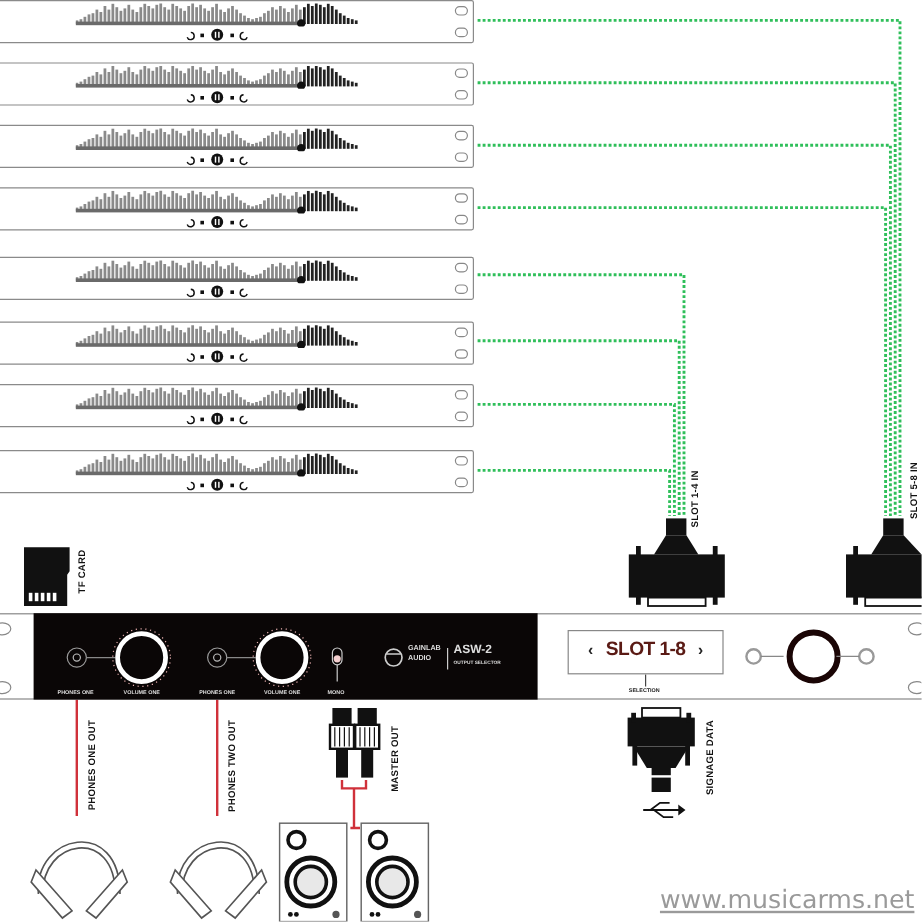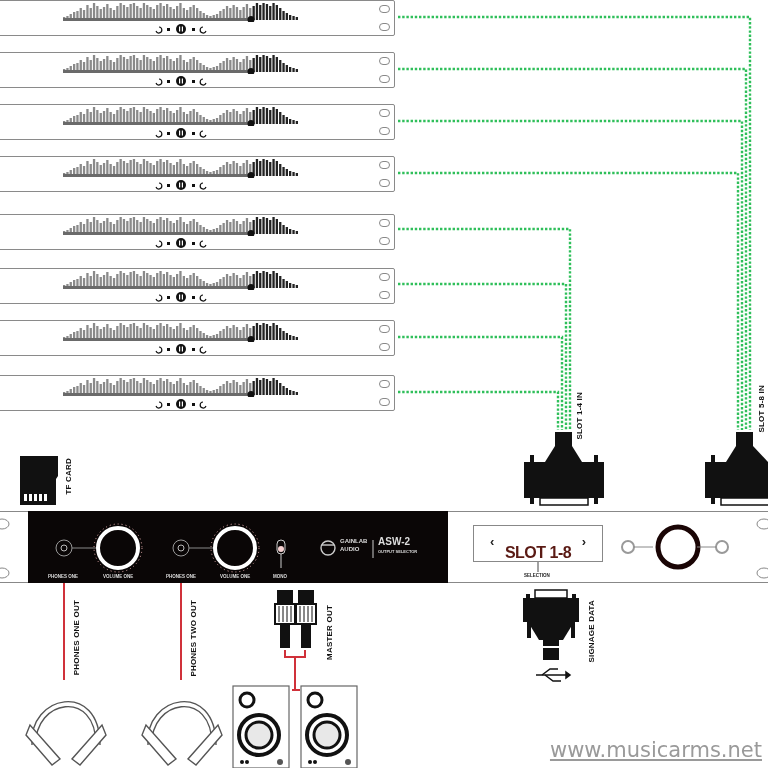--- a/index.html
+++ b/index.html
@@ -7,21 +7,21 @@
   .abs{position:absolute;}
   .rack{position:absolute;left:-10px;width:405px;height:36px;border:1.5px solid #8a8a8a;border-radius:2px;background:#fff;box-sizing:border-box;}
   .rack .hole{position:absolute;right:4px;width:9px;height:6px;border:1px solid #888;border-radius:4px;}
   .rack .wave{position:absolute;left:72px;top:2px;width:236px;height:19px;}
   .rack .ctrls{position:absolute;left:160px;top:22px;width:60px;height:12px;}
   .vlabel{position:absolute;writing-mode:vertical-rl;transform:rotate(180deg);font-weight:bold;font-size:8px;color:#111;letter-spacing:0.2px;white-space:nowrap;font-family:"Liberation Sans",sans-serif;}
   .unit{position:absolute;left:-10px;top:511px;width:790px;height:72px;border-top:1.5px solid #888;border-bottom:1.5px solid #888;background:#fff;box-sizing:border-box;}
   .blackpanel{position:absolute;left:28px;top:511px;width:420px;height:72px;background:#0a0606;}
   .plabel{position:absolute;color:#ddd;font-size:4.5px;font-weight:bold;white-space:nowrap;}
   .display{position:absolute;left:473px;top:525px;width:130px;height:37px;border:1.5px solid #888;box-sizing:border-box;}
-  .display .t{position:absolute;left:0;right:0;top:7px;text-align:center;color:#5a1a14;font-weight:bold;font-size:16px;font-family:"Liberation Sans",sans-serif;letter-spacing:-0.5px;margin-top:11px;}
+  .display .t{position:absolute;left:0;right:0;top:7px;text-align:center;color:#5a1a14;font-weight:bold;font-size:16px;font-family:"Liberation Sans",sans-serif;letter-spacing:-0.5px;}
   .display .arr{position:absolute;top:8px;font-weight:bold;font-size:13px;color:#222;}
   .watermark{position:absolute;right:6px;top:738px;font-size:21px;color:#9a9a9a;font-family:"DejaVu Sans",sans-serif;text-decoration:underline;}
 </style>
 </head>
 <body>
 
 <svg class="abs" style="left:0;top:0" width="768" height="768">
   <defs>
     <pattern id="dots" width="4" height="4" patternUnits="userSpaceOnUse">
         <rect width="2.2" height="2.2" fill="#2fbf5a"></rect>

